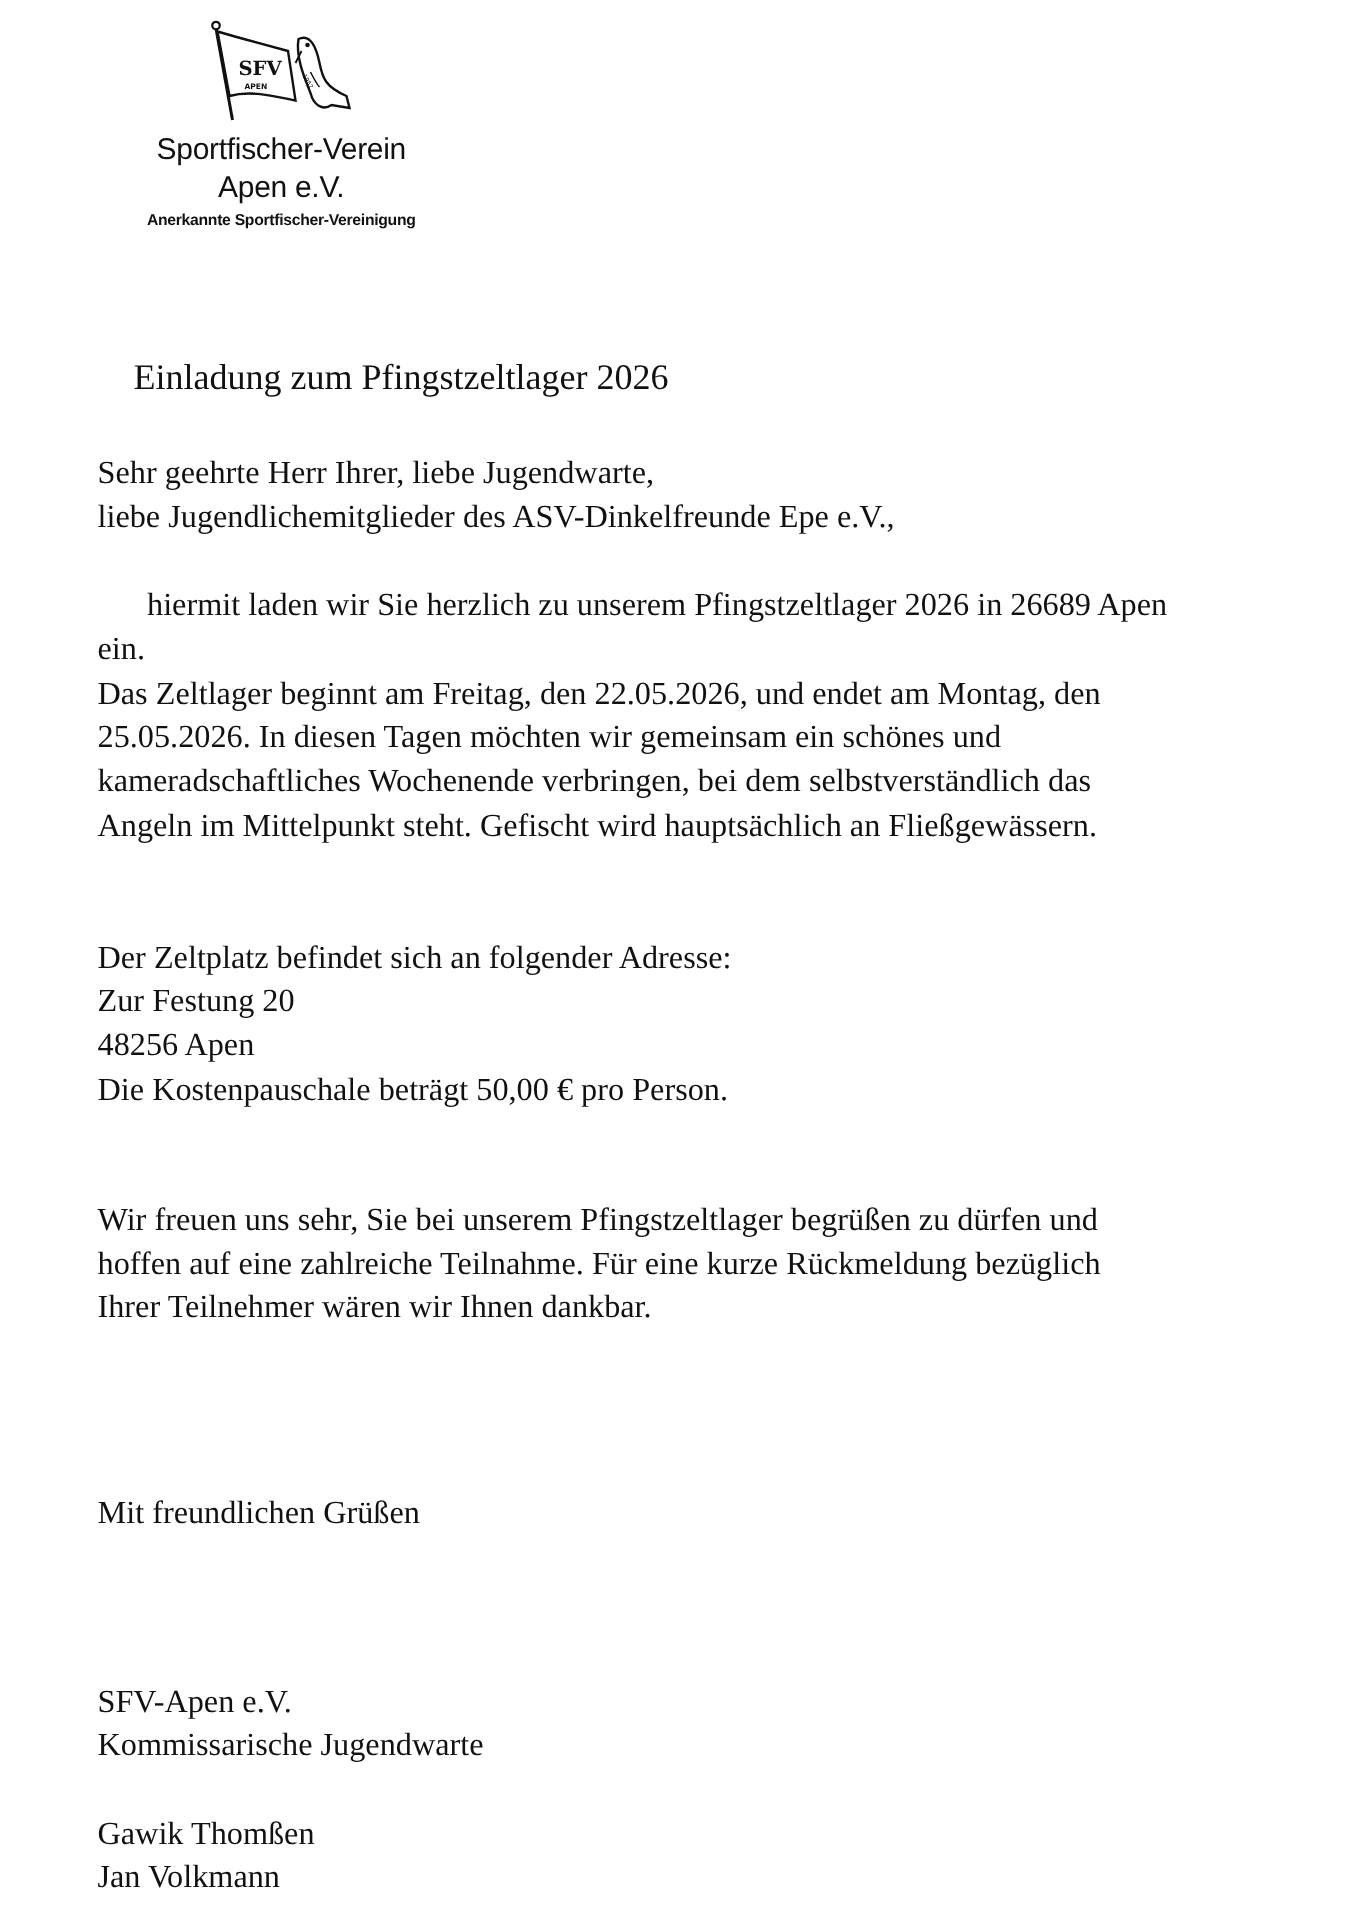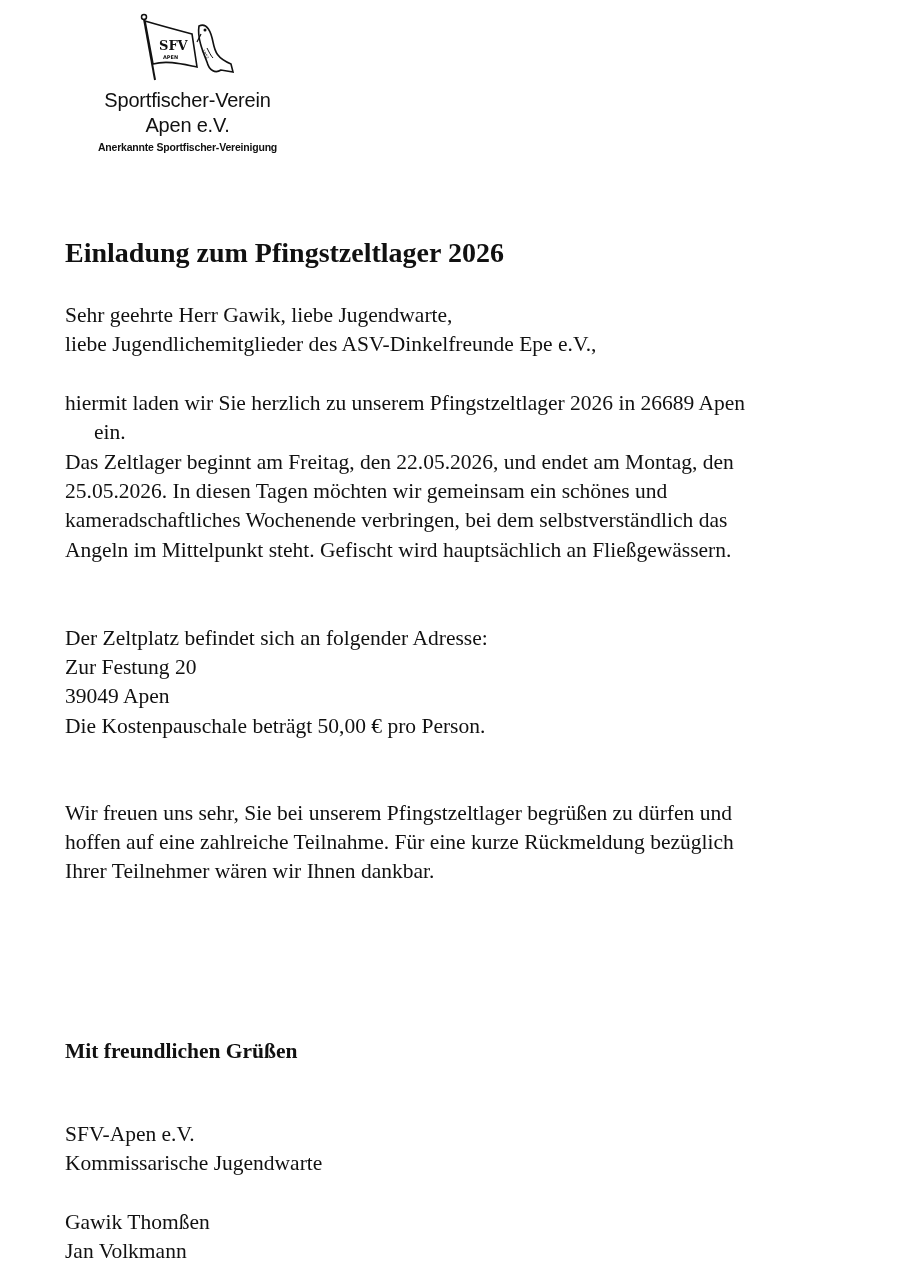--- a/index.html
+++ b/index.html
@@ -60,22 +60,23 @@
       font-family: "Liberation Serif", serif;
       font-size: 21.5px;
       line-height: 29.5px;
     }
     .doc .line {
       position: absolute;
       left: 0;
       white-space: nowrap;
     }
     .title {
-      font-weight: bold;
-      font-size: 28px;
+      font-weight: normal;
+      font-size: 24px;
+      margin-left: 24px;
     }
   </style>
 </head>
 <body>
 
 <div class="logo-block">
   <svg class="logo-emblem" viewBox="0 0 100 70" width="100" height="70">
 
     <circle cx="7" cy="5" r="2.5" fill="none" stroke="#111" stroke-width="1.5"></circle>
     <line x1="7" y1="7" x2="18" y2="68" stroke="#111" stroke-width="2"></line>
@@ -91,39 +92,39 @@
     <text x="66" y="44" font-family="DejaVu Sans, sans-serif" font-size="4" fill="#111" transform="rotate(60 70 40)">1952</text>
   </svg>
   <div class="logo-name">Sportfischer-Verein</div>
   <div class="logo-name logo-name2">Apen e.V.</div>
   <div class="logo-sub">Anerkannte Sportfischer-Vereinigung</div>
 </div>
 
 <div class="doc">
   <div class="line title" style="top:238px;">Einladung zum Pfingstzeltlager 2026</div>
 
-  <div class="line" style="top:301px;">Sehr geehrte Herr Gawik, liebe Jugendwarte,</div>
+  <div class="line" style="top:301px;">Sehr geehrte Herr Ihrer, liebe Jugendwarte,</div>
   <div class="line" style="top:330px;">liebe Jugendlichemitglieder des ASV-Dinkelfreunde Epe e.V.,</div>
 
-  <div class="line" style="top:389px;">hiermit laden wir Sie herzlich zu unserem Pfingstzeltlager 2026 in 26689 Apen</div>
-  <div class="line" style="top:418px;margin-left:29px;">ein.</div>
+  <div class="line" style="top:389px;margin-left:33px;">hiermit laden wir Sie herzlich zu unserem Pfingstzeltlager 2026 in 26689 Apen</div>
+  <div class="line" style="top:418px;">ein.</div>
   <div class="line" style="top:448px;">Das Zeltlager beginnt am Freitag, den 22.05.2026, und endet am Montag, den</div>
   <div class="line" style="top:477px;">25.05.2026. In diesen Tagen möchten wir gemeinsam ein schönes und</div>
   <div class="line" style="top:506px;">kameradschaftliches Wochenende verbringen, bei dem selbstverständlich das</div>
   <div class="line" style="top:536px;">Angeln im Mittelpunkt steht. Gefischt wird hauptsächlich an Fließgewässern.</div>
 
   <div class="line" style="top:624px;">Der Zeltplatz befindet sich an folgender Adresse:</div>
   <div class="line" style="top:653px;">Zur Festung 20</div>
-  <div class="line" style="top:682px;">39049 Apen</div>
+  <div class="line" style="top:682px;">48256 Apen</div>
   <div class="line" style="top:712px;">Die Kostenpauschale beträgt 50,00 € pro Person.</div>
 
   <div class="line" style="top:799px;">Wir freuen uns sehr, Sie bei unserem Pfingstzeltlager begrüßen zu dürfen und</div>
   <div class="line" style="top:828px;">hoffen auf eine zahlreiche Teilnahme. Für eine kurze Rückmeldung bezüglich</div>
   <div class="line" style="top:857px;">Ihrer Teilnehmer wären wir Ihnen dankbar.</div>
 
-  <div class="line" style="top:1037px;font-weight:bold;">Mit freundlichen Grüßen</div>
+  <div class="line" style="top:994px;">Mit freundlichen Grüßen</div>
 
   <div class="line" style="top:1120px;">SFV-Apen e.V.</div>
   <div class="line" style="top:1149px;">Kommissarische Jugendwarte</div>
 
   <div class="line" style="top:1208px;">Gawik Thomßen</div>
   <div class="line" style="top:1237px;">Jan Volkmann</div>
 </div>
 
 </body></html>

